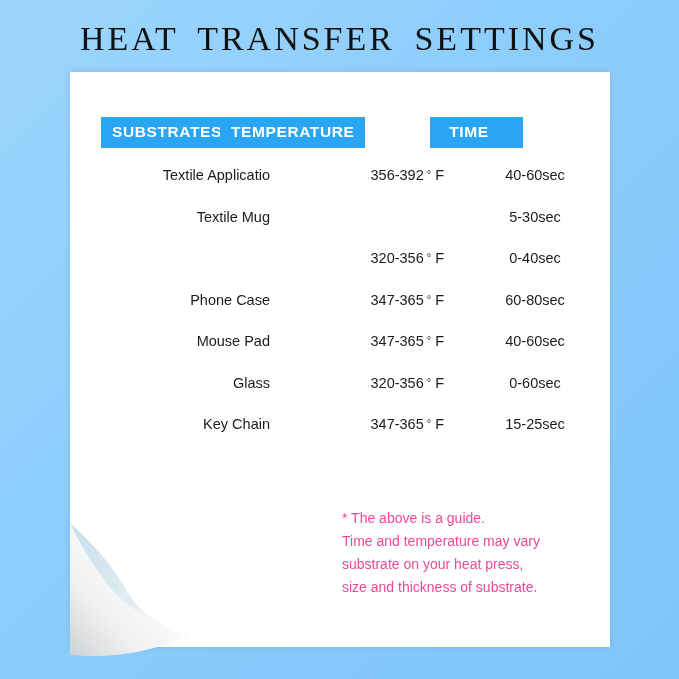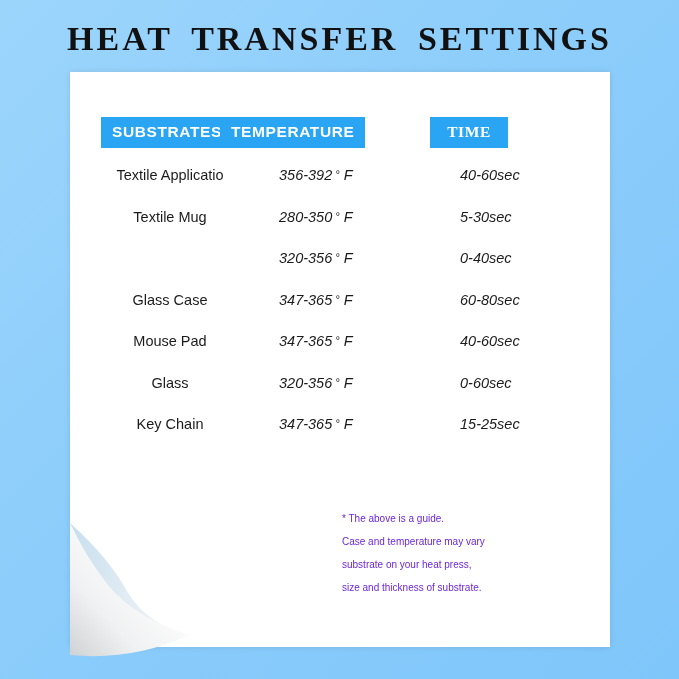--- a/index.html
+++ b/index.html
@@ -20,21 +20,21 @@
     background: linear-gradient(135deg, #9cd5fc 0%, #8ccdfb 45%, #7fc6fa 100%);
   }
   .title {
     position: absolute;
     top: 20px;
     left: 0;
     width: 679px;
     text-align: center;
     font-family: "Liberation Serif", serif;
     font-size: 34px;
-    font-weight: bold;
+    font-weight: normal;
     letter-spacing: 3px;
     color: #111111;
     word-spacing: 8px;
   }
   .sheet {
     position: absolute;
     left: 70px;
     top: 72px;
     width: 540px;
     height: 575px;
@@ -58,71 +58,69 @@
     color: #ffffff;
     font-size: 15.5px;
     font-weight: bold;
     letter-spacing: 0.6px;
     padding: 6px 11px 7px 11px;
     text-align: center;
     white-space: nowrap;
   }
   .hdr-substrates { left: 31px; }
   .hdr-temperature { left: 150px; text-align: right; }
-  .hdr-time { left: 360px; width: 58px; padding-left: 10px; padding-right: 10px; font-family: Liberation Serif, serif; }
+  .hdr-time { left: 360px; width: 58px; padding-left: 10px; padding-right: 25px; }
 
   .row {
     position: relative;
     height: 41.5px;
   }
   .cell {
     position: absolute;
     font-size: 14.5px;
     color: #1b1b1b;
     white-space: nowrap;
   }
   .cell-sub {
     left: 0;
     width: 200px;
-    text-align: center;
+    text-align: right;
   }
   .cell-temp {
-    left: 209px;
+    left: 184px;
     width: 190px;
-    text-align: left;
-    font-style: italic;
+    text-align: right;
   }
   .deg {
     font-size: 11px;
     vertical-align: 2px;
     margin: 0 1px 0 3px;
   }
   .funit {
     margin-left: 3px;
   }
   .cell-time {
     left: 390px;
     width: 150px;
-    text-align: left;
-    font-style: italic;
+    text-align: center;
   }
   .rows-wrap {
     position: absolute;
     left: 0;
     top: 95px;
     width: 540px;
   }
   .note {
     position: absolute;
     left: 272px;
     top: 435px;
     width: 250px;
-    font-size: 10px;
+    font-size: 14px;
     line-height: 23px;
-    color: #6d28d9;
+    color: #ec4899;
   }
   
   .curl {
     position: absolute;
     left: 62px;
     bottom: 16px;
     width: 132px;
     height: 148px;
     pointer-events: none;
   }
@@ -147,31 +145,30 @@
       <div class="rows-wrap">
 
         <div class="row">
           <div class="cell cell-sub">Textile Applicatio</div>
           <div class="cell cell-temp"><span>356-392</span><span class="deg">°</span><span class="funit">F</span></div>
           <div class="cell cell-time">40-60sec</div>
         </div>
 
         <div class="row">
           <div class="cell cell-sub">Textile Mug</div>
-          <div class="cell cell-temp"><span>280-350</span><span class="deg">°</span><span class="funit">F</span></div>
           <div class="cell cell-time">5-30sec</div>
         </div>
 
         <div class="row">
           <div class="cell cell-temp"><span>320-356</span><span class="deg">°</span><span class="funit">F</span></div>
           <div class="cell cell-time">0-40sec</div>
         </div>
 
         <div class="row">
-          <div class="cell cell-sub">Glass Case</div>
+          <div class="cell cell-sub">Phone Case</div>
           <div class="cell cell-temp"><span>347-365</span><span class="deg">°</span><span class="funit">F</span></div>
           <div class="cell cell-time">60-80sec</div>
         </div>
 
         <div class="row">
           <div class="cell cell-sub">Mouse Pad</div>
           <div class="cell cell-temp"><span>347-365</span><span class="deg">°</span><span class="funit">F</span></div>
           <div class="cell cell-time">40-60sec</div>
         </div>
 
@@ -185,21 +182,21 @@
           <div class="cell cell-sub">Key Chain</div>
           <div class="cell cell-temp"><span>347-365</span><span class="deg">°</span><span class="funit">F</span></div>
           <div class="cell cell-time">15-25sec</div>
         </div>
 
       </div>
     </div>
 
     <div class="note">
       <div>* The above is a guide.</div>
-      <div>Case and temperature may vary</div>
+      <div>Time and temperature may vary</div>
       <div>substrate on your heat press,</div>
       <div>size and thickness of substrate.</div>
     </div>
   </div>
 
   <svg class="curl" viewBox="0 0 132 148" xmlns="http://www.w3.org/2000/svg">
     <defs>
       <linearGradient id="curlGrad" x1="0" y1="1" x2="1" y2="0">
         <stop offset="0%" stop-color="#cfd2d4"></stop>
         <stop offset="30%" stop-color="#f0f1f2"></stop>

